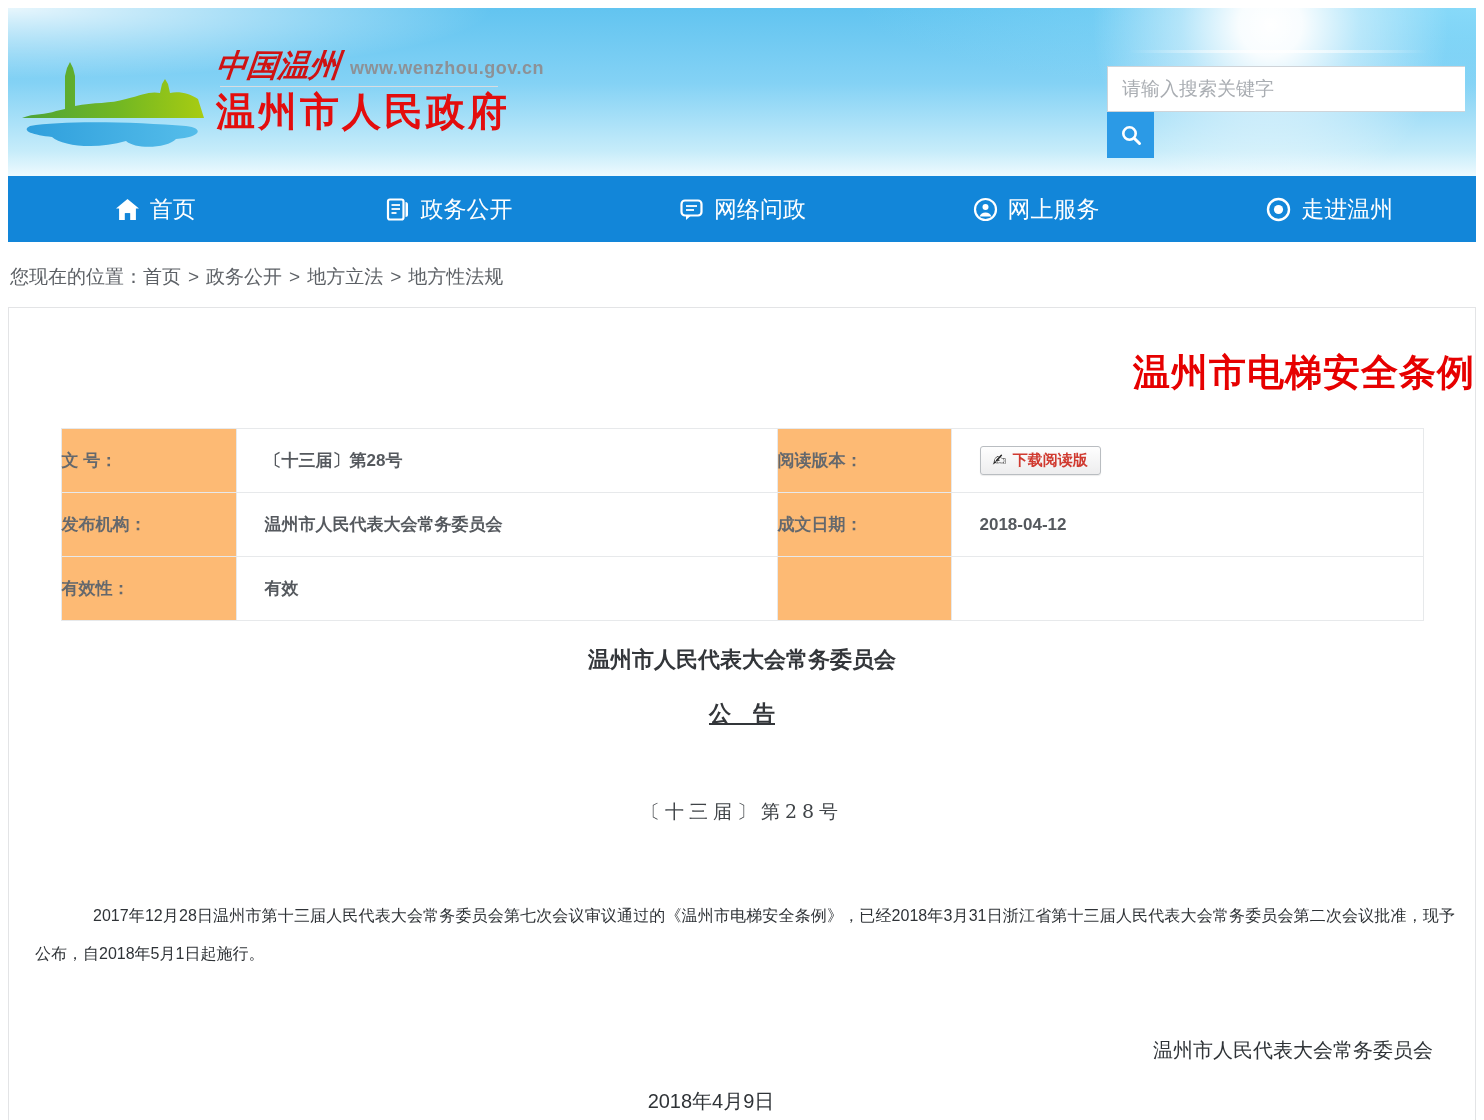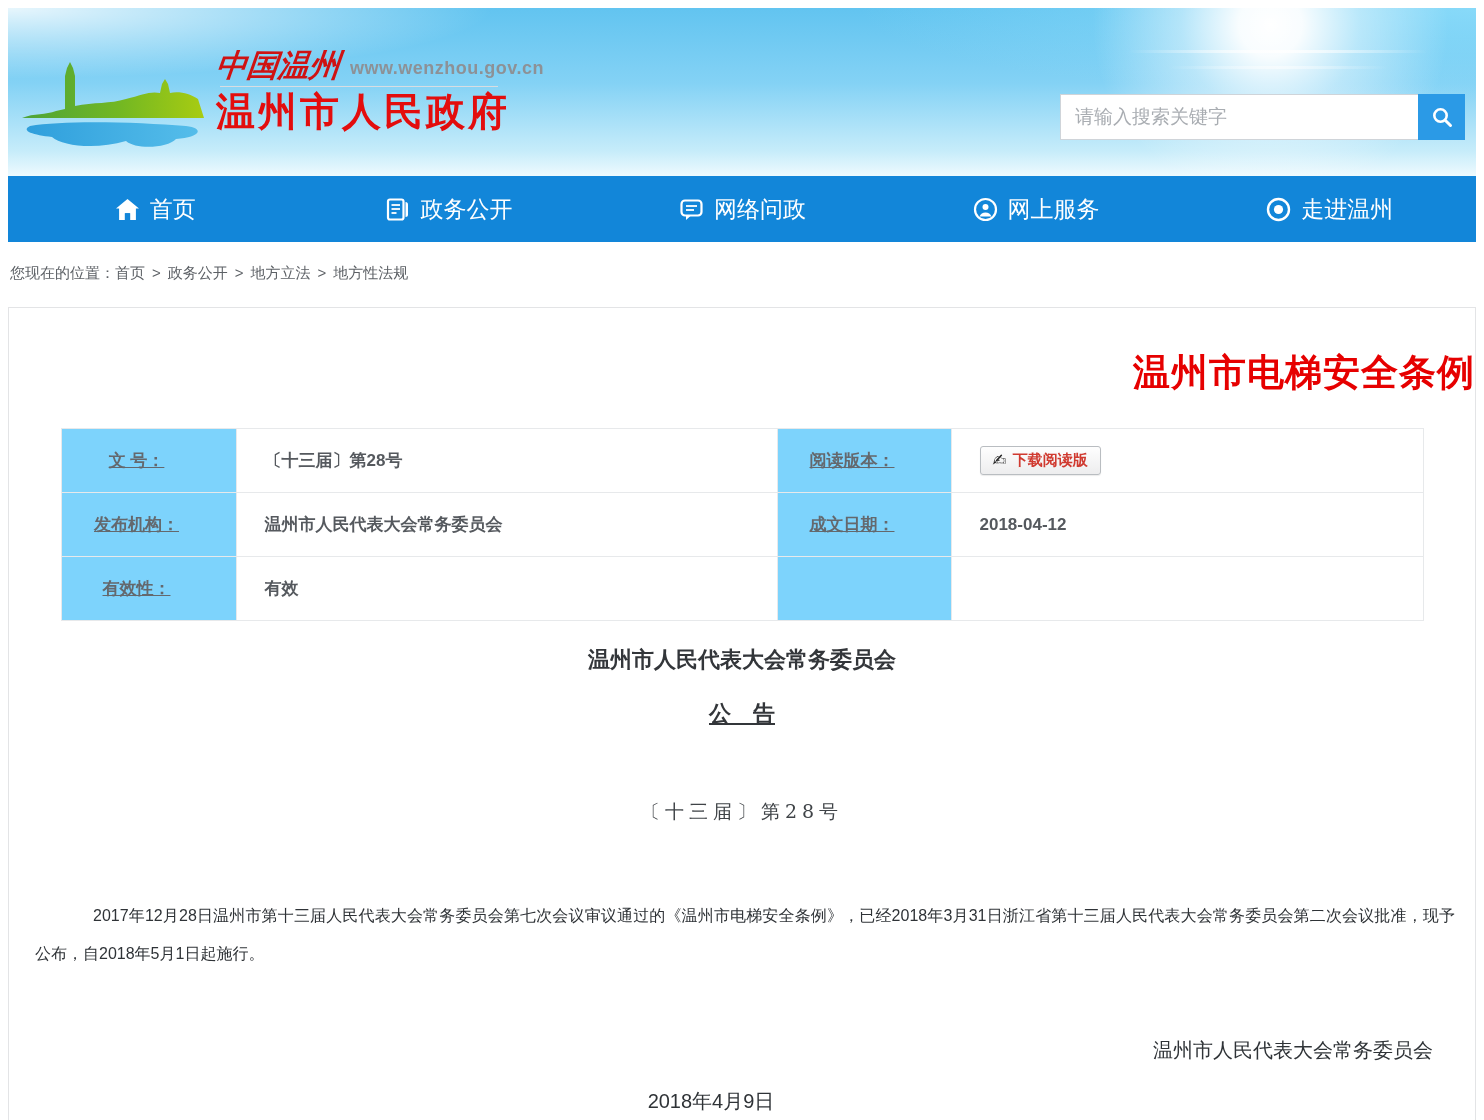--- a/index.html
+++ b/index.html
@@ -39,21 +39,21 @@
     font-size: 31px; color: #cf1212; line-height: 1;
     transform: skewX(-6deg);
   }
   .brand-url { font-size: 18px; font-weight: bold; color: #8d9196; letter-spacing: .5px; padding-bottom: 2px; }
   .logo-divider { height: 1px; background: #d8dde2; width: 278px; margin: 5px 0 4px 4px; }
   .brand-title {
     font-size: 39px; font-weight: bold; color: #e30d0d;
     letter-spacing: 3px; line-height: 1.1;
   }
 
-  .search-box { position: absolute; right: 11px; top: 86px; display: flex; }
+  .search-box { position: absolute; right: 11px; top: 58px; display: flex; flex-direction: column; }
   .search-input {
     width: 358px; height: 46px; border: 1px solid #cfd4d9; border-right: none;
     background: #fff; font-size: 19px; color: #333; padding: 0 14px; outline: none;
   }
   .search-input::placeholder { color: #a9adb2; }
   .search-btn {
     width: 47px; height: 46px; border: none; background: #2b9ae6; cursor: pointer;
     display: flex; align-items: center; justify-content: center;
   }
 
@@ -62,21 +62,21 @@
     height: 66px; background: #1286d9; display: flex; align-items: stretch;
   }
   .nav-item {
     flex: 1; display: flex; align-items: center; justify-content: center;
     gap: 9px; color: #fff; font-size: 23px; cursor: pointer; white-space: nowrap;
   }
   .nav-item svg { display: block; }
 
   
   .breadcrumb {
-    height: 65px; padding: 22px 2px 0 2px; font-size: 15px; color: #5d6166;
+    height: 65px; padding: 22px 2px 0 2px; font-size: 19px; color: #5d6166;
   }
   .breadcrumb a { color: #5d6166; text-decoration: none; cursor: pointer; }
   .crumb-sep { margin: 0 7px; color: #5d6166; }
 
   
   .content-box {
     border: 1px solid #e3e4e6; background: #fff; min-height: 806px;
     padding-bottom: 40px;
   }
   .doc-title {
@@ -85,23 +85,22 @@
   }
 
   .meta-table {
     width: 1362px; margin: 30px auto 0 auto; border-collapse: collapse;
     table-layout: fixed;
   }
   .meta-table td {
     border: 1px solid #e7e9eb; height: 64px; font-size: 17px; font-weight: bold;
   }
   .meta-table td.lbl {
-    background: #7dd3fc; color: #64686d; text-align: center; padding-right: 24px;
+    background: #fdba74; color: #64686d; text-align: left; padding-right: 24px;
     white-space: nowrap;
-    text-decoration: underline;
   }
   .meta-table td.val { color: #55595e; padding-left: 28px; }
   .col-l1 { width: 175px; } .col-v1 { width: 541px; }
   .col-l2 { width: 174px; } .col-v2 { width: 472px; }
 
   .download-btn {
     display: inline-flex; align-items: center; gap: 6px;
     border: 1px solid #b9bdc1; border-radius: 3px;
     background: linear-gradient(180deg, #fefefe 0%, #ededee 100%);
     padding: 3px 12px; font-size: 15px; font-weight: bold; color: #d03a30;

